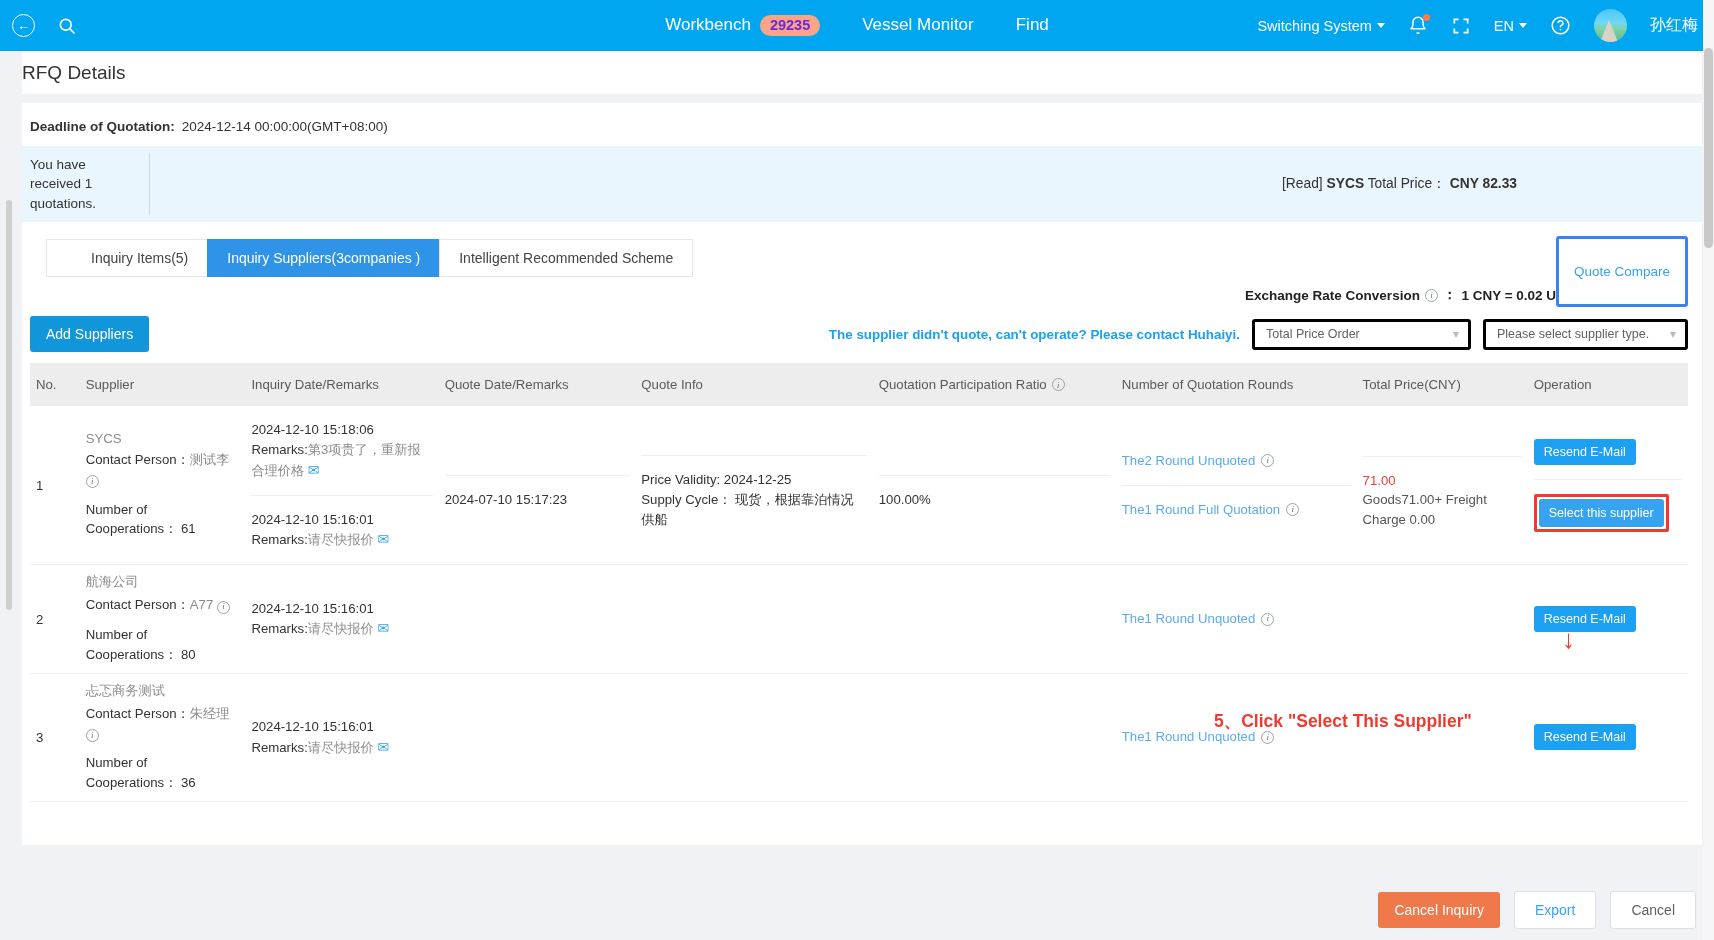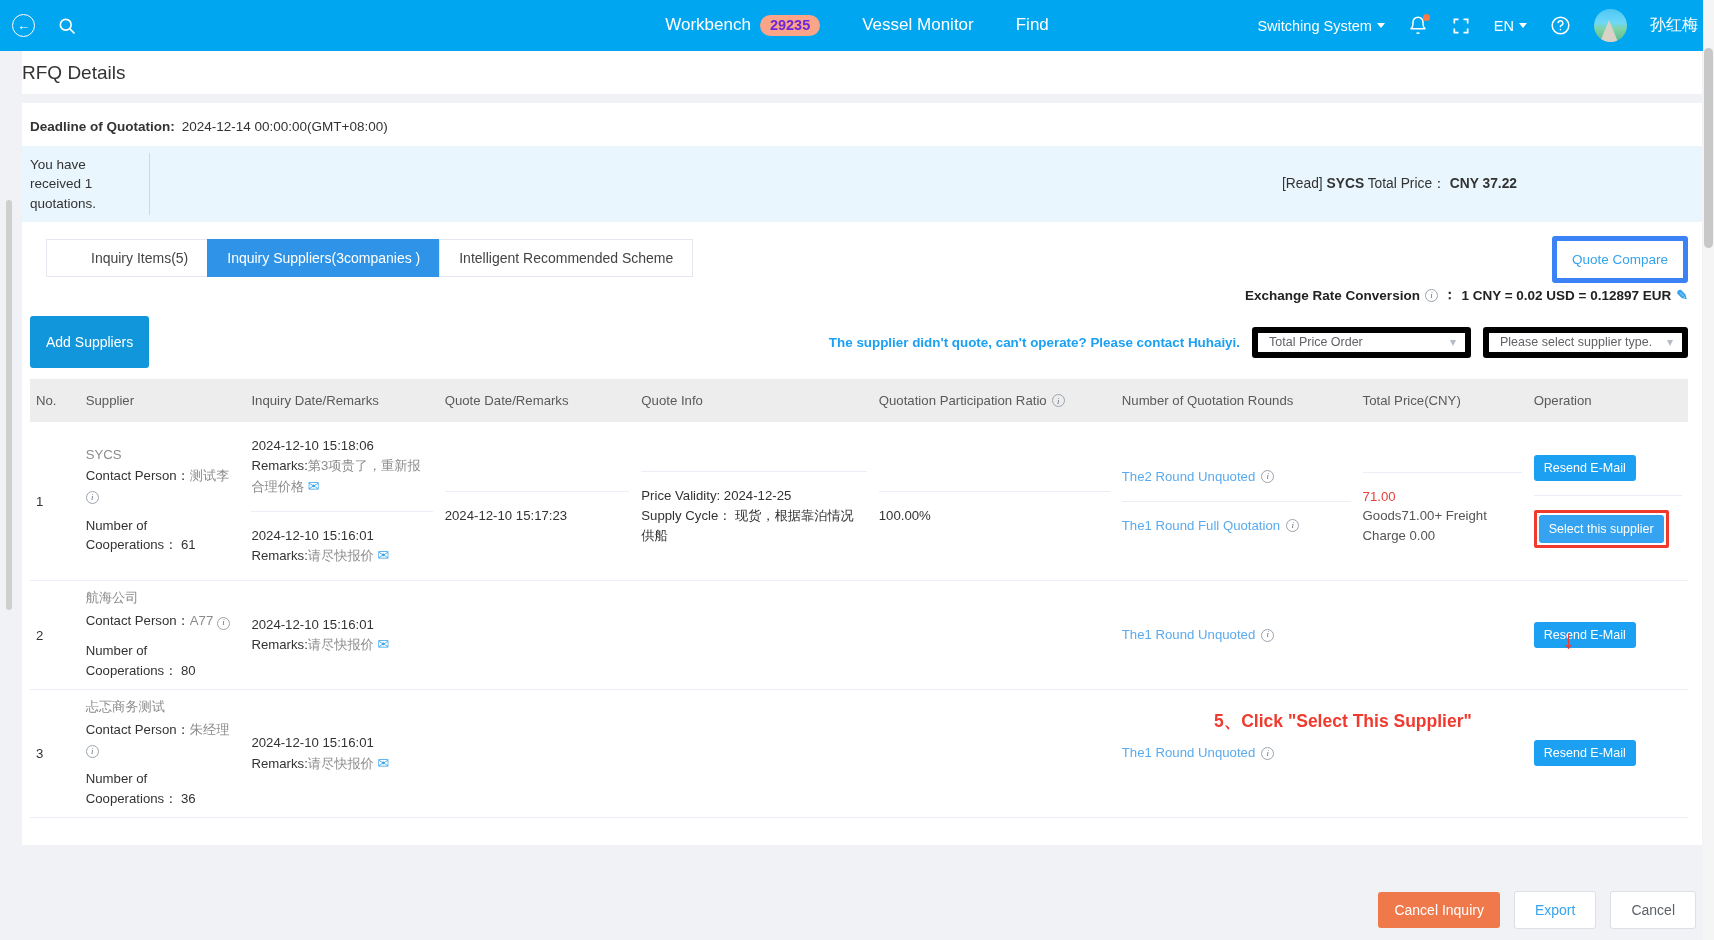--- a/index.html
+++ b/index.html
@@ -137,23 +137,23 @@
     cursor: pointer;
     background: #ffffff;
     margin-left: -1px;
     white-space: nowrap;
   }
   .tab:first-child { margin-left: 16px; padding-left: 44px; }
   .tab.active { background: #2f94e8; color: #ffffff; border-color: #2f94e8; }
 
   .quote-compare-btn {
     position: absolute; right: 14px; top: 14px;
-    border: 5px solid #3b82f6; border-radius: 3px;
+    border: 3px solid #3b82f6; border-radius: 3px;
     color: #35a3ef; background: #ffffff;
-    font-size: 13.5px; padding: 11px 15px; cursor: pointer;
+    font-size: 13.5px; padding: 25px 15px; cursor: pointer;
   }
 
   .exchange-row {
     text-align: right;
     padding: 9px 14px 0 0;
     font-size: 13.5px; font-weight: bold; color: #222;
     display: flex; justify-content: flex-end; align-items: center; gap: 5px;
   }
   .info-circle {
     display: inline-flex; align-items: center; justify-content: center;
@@ -167,29 +167,29 @@
 
   
   .action-row {
     display: flex; align-items: center;
     padding: 12px 14px 0 8px;
     gap: 12px;
   }
   .btn-primary {
     background: #1296db; color: #ffffff;
     border: none; border-radius: 3px;
-    font-size: 14px; padding: 18px 16px; cursor: pointer;
+    font-size: 14px; padding: 10px 16px; cursor: pointer;
   }
   .contact-msg {
     margin-left: auto;
     color: #1ba0f2; font-weight: bold; font-size: 13.4px;
     cursor: pointer; white-space: nowrap;
   }
   .select-box {
-    border: 6px solid #000000; border-radius: 3px;
+    border: 3px solid #000000; border-radius: 3px;
     height: 31px; background: #ffffff;
     display: flex; align-items: center;
     padding: 0 9px 0 11px;
     font-size: 12.5px; color: #606266;
     cursor: pointer; position: relative;
   }
   .select-box .chev {
     margin-left: auto; color: #b6bcc4; font-size: 12px; padding-left: 8px;
   }
   .sel-order { width: 219px; }
@@ -372,21 +372,21 @@
       <span class="lbl">Deadline of Quotation:</span>
       <span>2024-12-14 00:00:00(GMT+08:00)</span>
     </div>
 
     <div class="notice-bar">
       <div class="notice-left">You have received 1 quotations.</div>
       <div class="notice-right">
         <span>[Read]</span>
         <b>SYCS</b>
         <span>Total Price：</span>
-        <b>CNY 37.22</b>
+        <b>CNY 82.33</b>
       </div>
     </div>
 
     <div class="tabs-row">
       <div class="tab">Inquiry Items(5)</div>
       <div class="tab active">Inquiry Suppliers(3companies )</div>
       <div class="tab">Intelligent Recommended Scheme</div>
       <button class="quote-compare-btn">Quote Compare</button>
     </div>
 
@@ -490,21 +490,21 @@
                 <div class="subrow">
                   <div>2024-12-10 15:16:01</div>
                   <div>Remarks:<span class="remark-grey">请尽快报价</span> <span class="mail-icon">✉</span></div>
                 </div>
               </td>
               <td style="padding: 0px 6px;">
                 <div class="subrow top">
                   <div></div>
                 </div>
                 <div class="subrow">
-                  <div>2024-12-10 15:17:23</div>
+                  <div>2024-07-10 15:17:23</div>
                 </div>
               </td>
               <td style="padding: 0px 6px;">
                 <div class="subrow top"></div>
                 <div class="subrow">
                   <div>Price Validity: 2024-12-25</div>
                   <div>Supply Cycle： 现货，根据靠泊情况供船</div>
                 </div>
               </td>
               <td style="padding: 0px 6px;">

